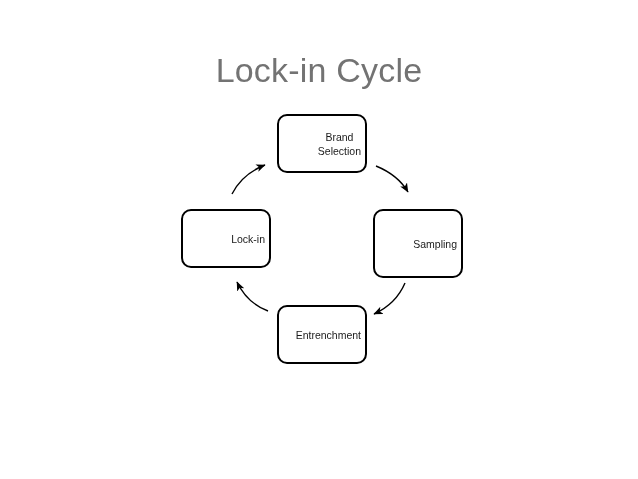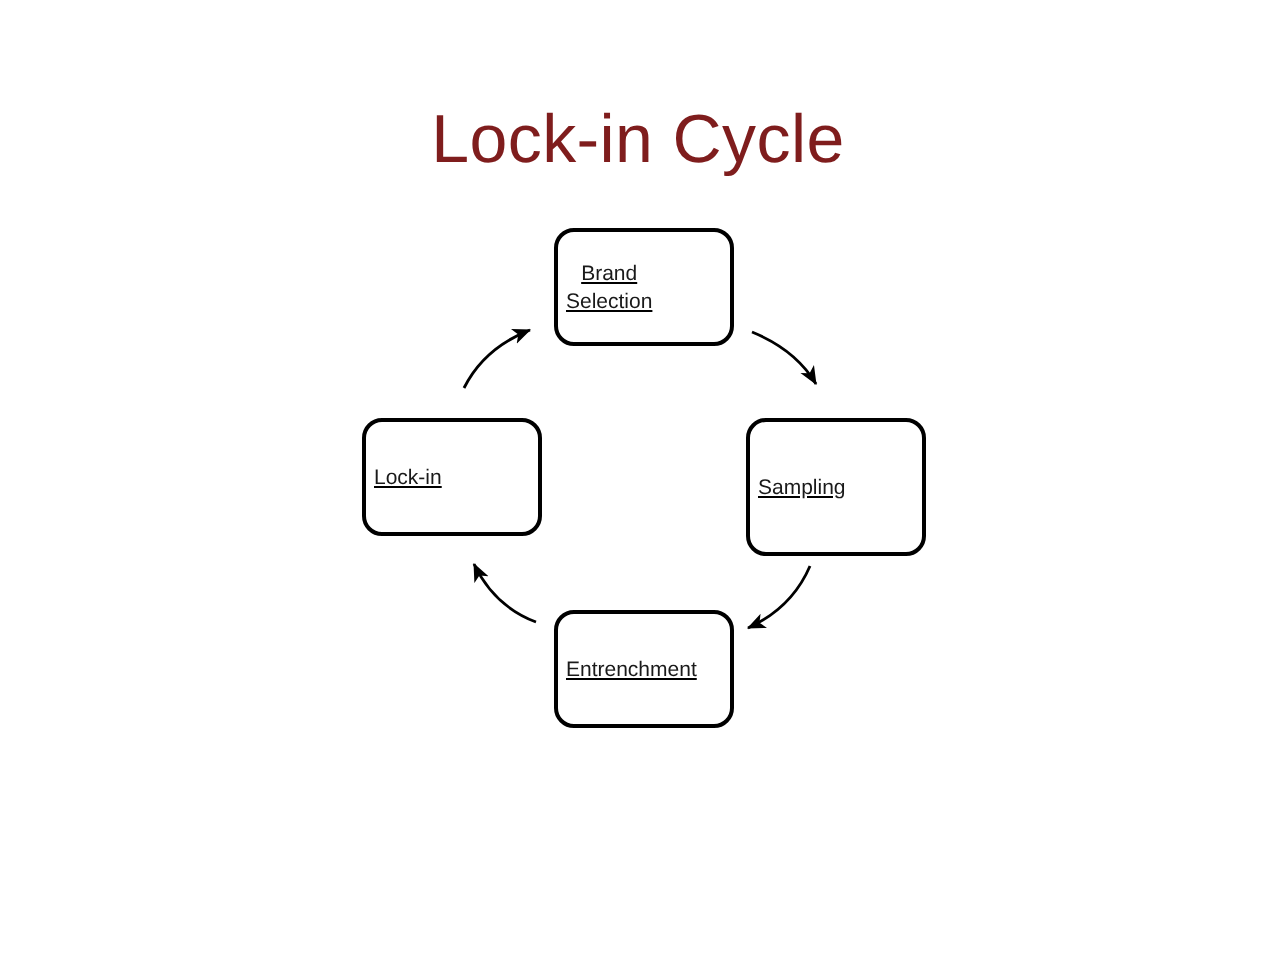--- a/index.html
+++ b/index.html
@@ -25,35 +25,34 @@
   }
   #title {
     position: absolute;
     left: 0;
     top: 50px;
     width: 638px;
     text-align: center;
     font-size: 34px;
     line-height: 40px;
     font-weight: 400;
-    color: #7f1d1d;
+    color: #737373;
     letter-spacing: 0.2px;
     white-space: nowrap;
   }
   .node {
     position: absolute;
     box-sizing: border-box;
     border: 2px solid #000000;
     border-radius: 10px;
     background: #ffffff;
     display: flex;
     align-items: center;
-    justify-content: flex-start;
+    justify-content: flex-end;
     text-align: center;
-    text-decoration: underline;
   }
   .node-label {
     font-size: 10.5px;
     line-height: 14px;
     color: #1a1a1a;
     white-space: pre-line;
     padding: 0 4px;
   }
   #node-brand-selection {
     left: 277px;

